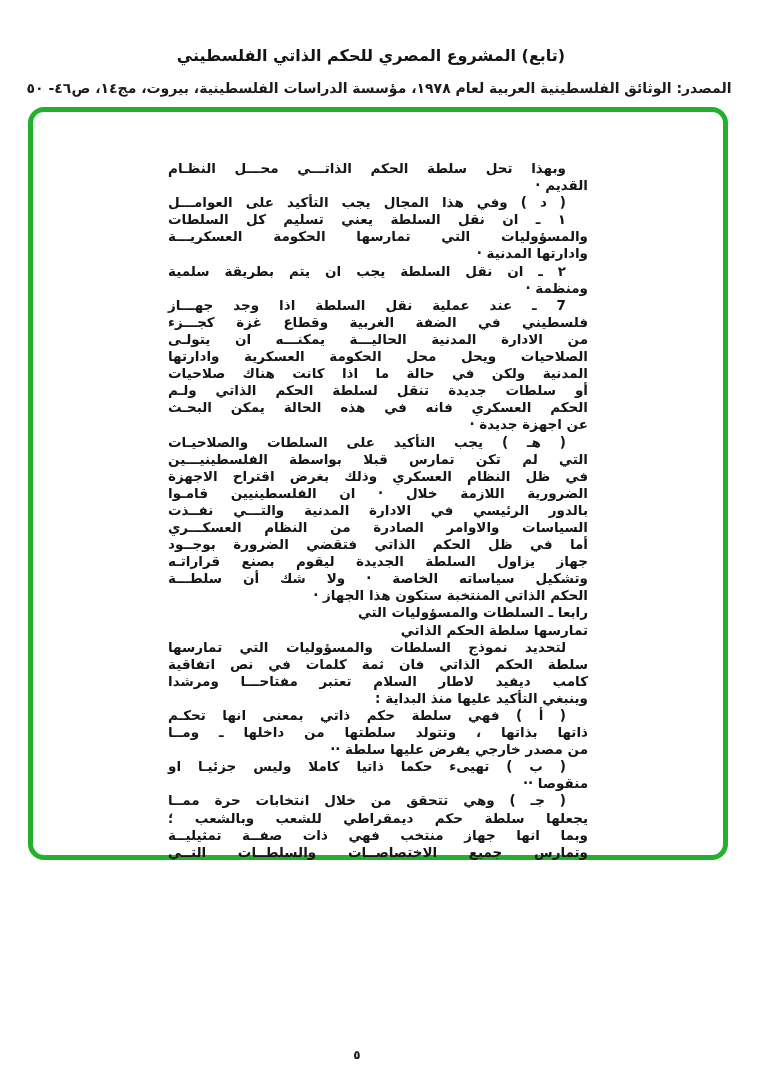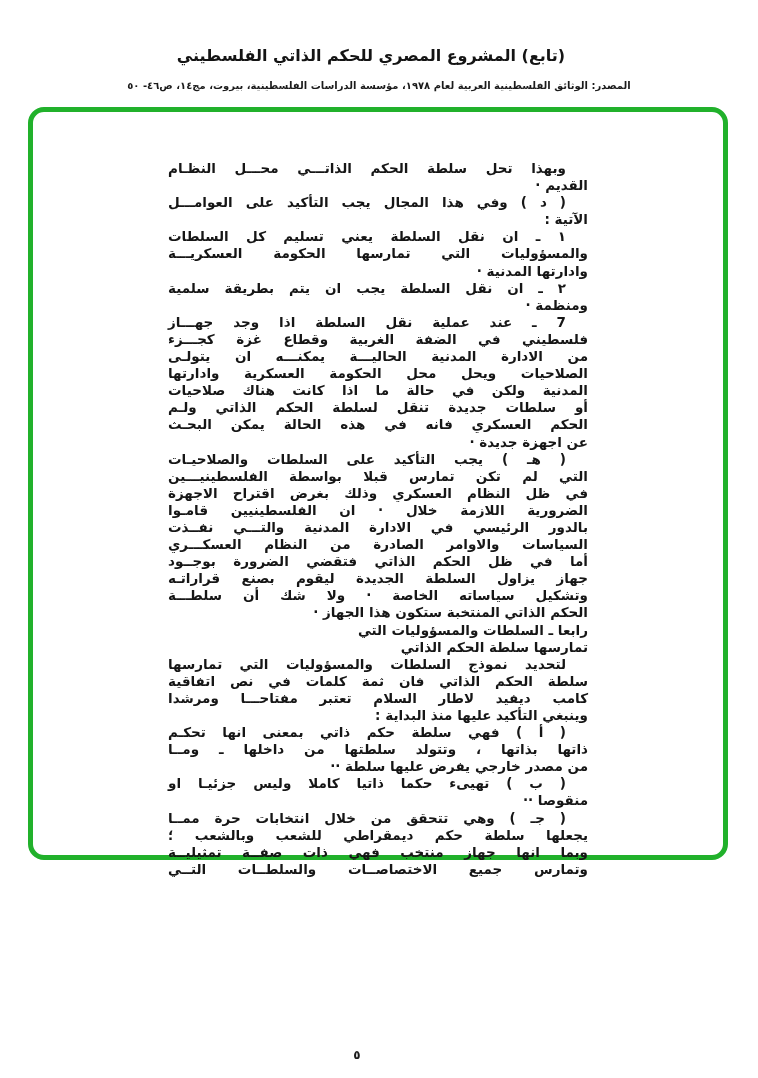--- a/index.html
+++ b/index.html
@@ -20,21 +20,21 @@
     font-size:16px;
     font-weight:bold;
     color:#141414;
     letter-spacing:0.2px;
   }
   .doc-source {
     position:absolute;
     top:80px; left:0; right:0;
     text-align:center;
     direction:rtl;
-    font-size:10px;
+    font-size:14px;
     font-weight:bold;
     color:#1b1b1b;
   }
   .frame {
     position:absolute;
     left:28px; top:107px;
     width:700px; height:753px;
     border:5px solid #21b12b;
     border-radius:16px;
     box-sizing:border-box;
@@ -74,21 +74,20 @@
 <div class="page">
   <div class="doc-title">(تابع) المشروع المصري للحكم الذاتي الفلسطيني</div>
 
   <div class="doc-source">المصدر: الوثائق الفلسطينية العربية لعام ١٩٧٨، مؤسسة الدراسات الفلسطينية، بيروت، مج١٤، ص٤٦- ٥٠</div>
 
   <div class="frame" style="border-color: rgb(33, 177, 43);">
     <div class="text-col" style="color: rgb(22, 22, 22);">
         <div class="line p ind">وبهذا تحل سلطة الحكم الذاتـــي محـــل النظـام</div>
         <div class="line end">القديم ·</div>
         <div class="line p ind">( د ) وفي هذا المجال يجب التأكيد على العوامـــل</div>
-        <div class="line end">الآتية :</div>
         <div class="line p ind">١ ـ ان نقل السلطة يعني تسليم كل السلطات</div>
         <div class="line p">والمسؤوليات التي تمارسها الحكومة العسكريـــة</div>
         <div class="line end">وادارتها المدنية ·</div>
         <div class="line p ind">٢ ـ ان نقل السلطة يجب ان يتم بطريقة سلمية</div>
         <div class="line end">ومنظمة ·</div>
         <div class="line p ind">7 ـ عند عملية نقل السلطة اذا وجد جهـــاز</div>
         <div class="line p">فلسطيني في الضفة الغربية وقطاع غزة كجـــزء</div>
         <div class="line p">من الادارة المدنية الحاليـــة يمكنـــه ان يتولـى</div>
         <div class="line p">الصلاحيات ويحل محل الحكومة العسكرية وادارتها</div>
         <div class="line p">المدنية ولكن في حالة ما اذا كانت هناك صلاحيات</div>

